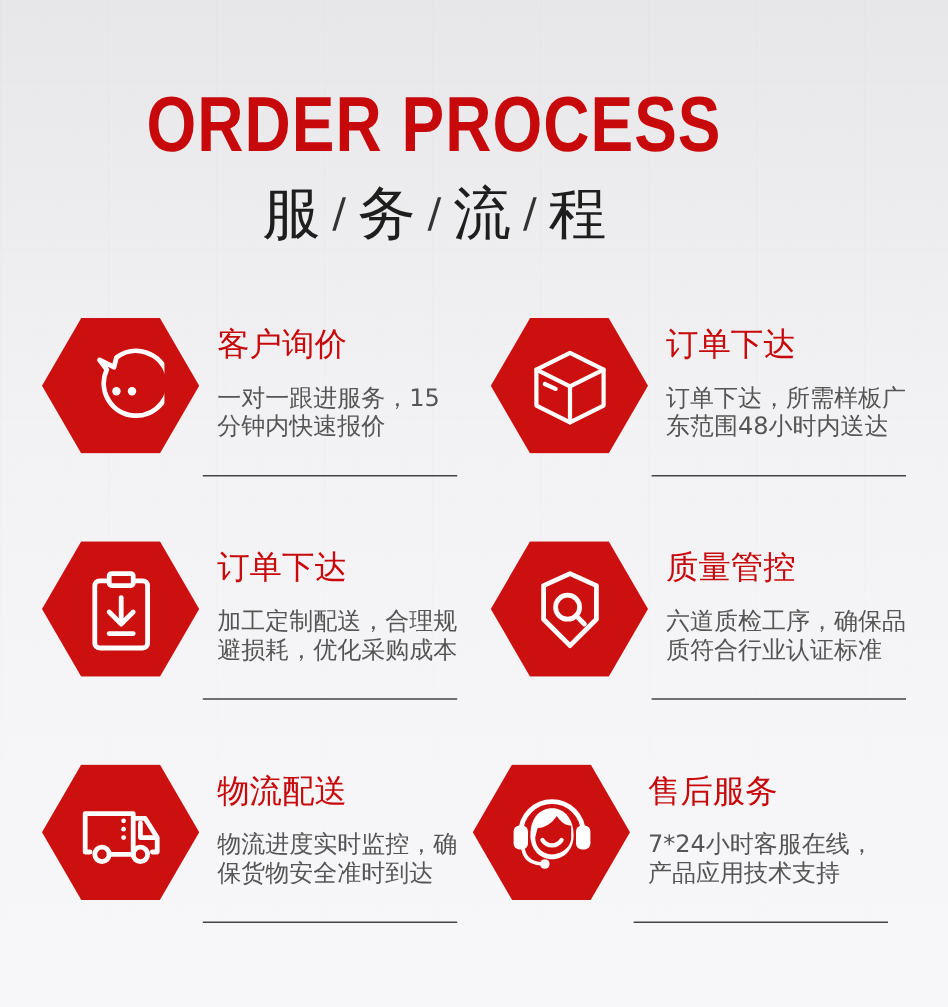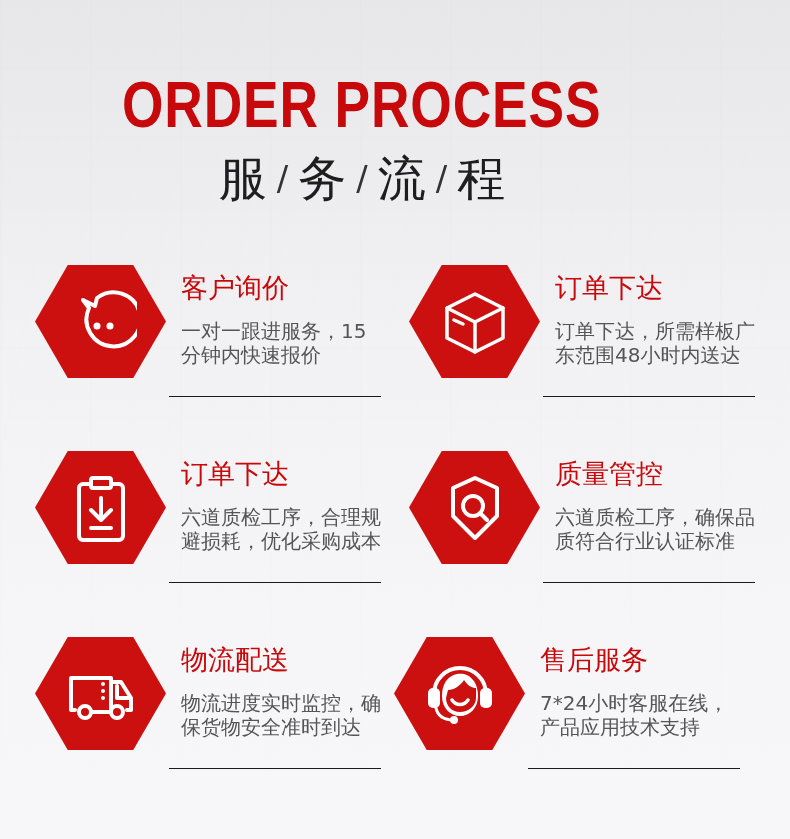--- a/index.html
+++ b/index.html
@@ -107,21 +107,21 @@
     <div class="hex">
       <svg viewBox="0 0 72 72" fill="none" stroke="#fff" stroke-width="4" stroke-linejoin="round" stroke-linecap="round">
         <rect x="14" y="12" width="44" height="56" rx="4"></rect>
         <rect x="26" y="6" width="20" height="10" rx="2" fill="#cc1010"></rect>
         <path d="M36 26 L36 46"></path>
         <path d="M26 38 L36 48 L46 38"></path>
         <path d="M26 56 L46 56"></path>
       </svg>
     </div>
     <div class="item-title">订单下达</div>
-    <div class="item-desc">六道质检工序，合理规避损耗，优化采购成本</div>
+    <div class="item-desc">加工定制配送，合理规避损耗，优化采购成本</div>
     <div class="item-line"></div>
   </div>
 
   <div class="item" style="left:409px; top:451px;">
     <div class="hex">
       <svg viewBox="0 0 72 72" fill="none" stroke="#fff" stroke-width="4" stroke-linejoin="round" stroke-linecap="round">
         <path d="M14 16 L36 6 L58 16 L58 44 L36 66 L14 44 Z"></path>
         <circle cx="34" cy="34" r="10"></circle>
         <path d="M41 41 L48 48"></path>
       </svg>

